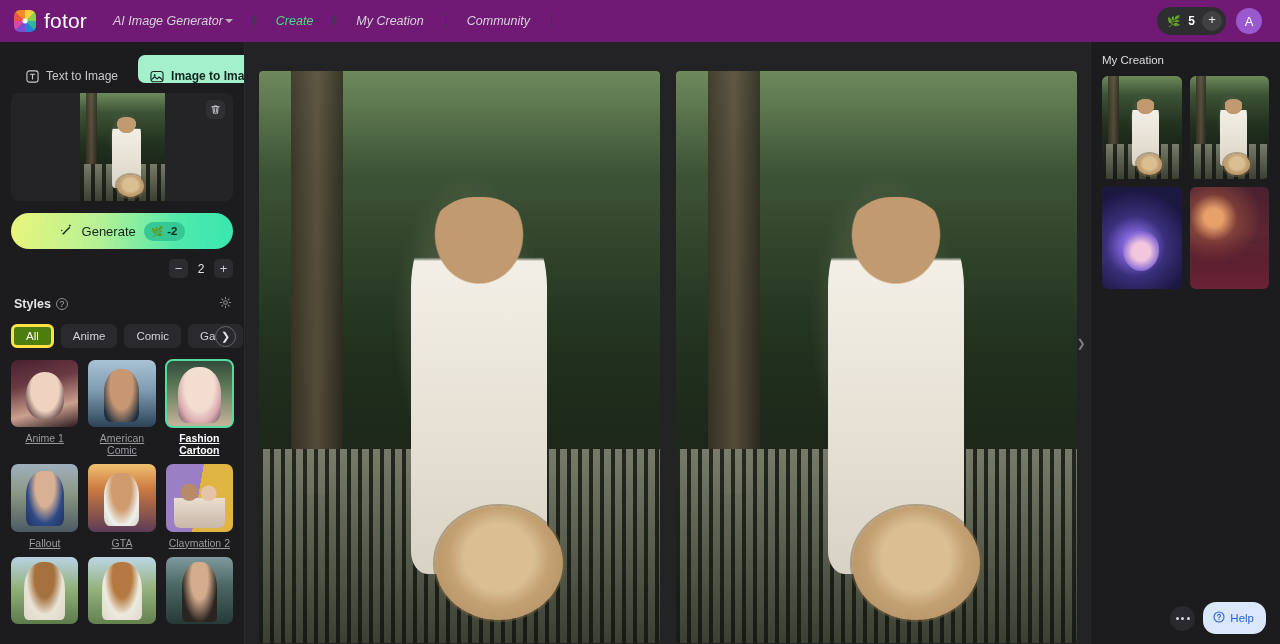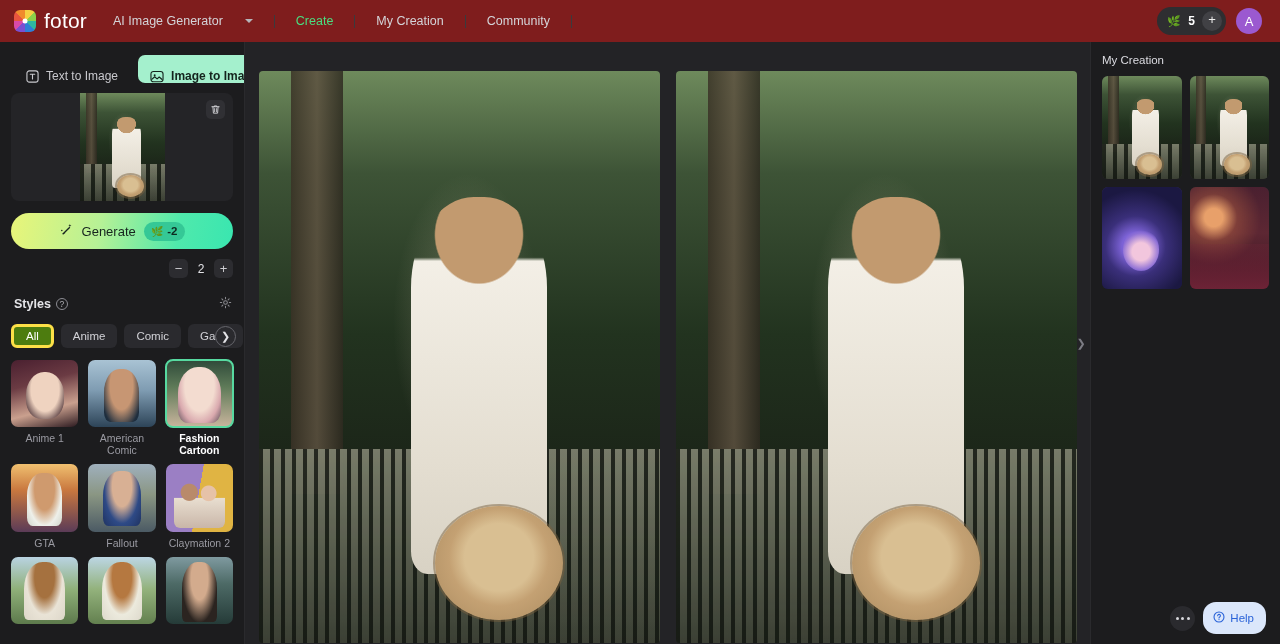--- a/index.html
+++ b/index.html
@@ -8,21 +8,21 @@
     background: #1c1c1e;
     font-family: "Liberation Sans", sans-serif;
     color: #e8e8ea;
     overflow: hidden;
   }
   .app { position: relative; width: 1280px; height: 644px; display: flex; flex-direction: column; }
 
   
   .topbar {
     height: 42px; min-height: 42px;
-    background: #7f1d1d;
+    background: #701a75;
     display: flex; align-items: center;
     padding: 0 14px 0 14px;
     position: relative;
     z-index: 20;
   }
   .logo-wrap { display: flex; align-items: center; gap: 8px; margin-right: 26px; }
   .logo-mark {
     width: 22px; height: 22px; border-radius: 6px;
     background:
       conic-gradient(from 0deg,
@@ -40,22 +40,22 @@
   .logo-mark::after {
     content: ""; position: absolute; left: 50%; top: 50%;
     width: 5px; height: 5px; border-radius: 50%;
     background: #fff; transform: translate(-50%, -50%);
   }
   .logo-text { font-size: 21px; letter-spacing: 0.2px; color: #fff; font-weight: 400; }
 
   .nav { display: flex; align-items: center; gap: 0; }
   .nav-item {
     font-size: 12.5px; color: #d4d4d8; padding: 0 21px;
-    display: flex; align-items: center; gap: 20px; height: 42px;
-    white-space: nowrap; cursor: pointer;
+    display: flex; align-items: center; gap: 0; height: 42px;
+    white-space: nowrap; cursor: pointer; font-style: italic;
   }
   .nav-item.first { padding-left: 0; }
   .nav-item.active { color: #4ade80; }
   .nav-sep { width: 1px; height: 13px; background: #3a3a3d; }
   .caret { width: 0; height: 0; border-left: 4px solid transparent; border-right: 4px solid transparent; border-top: 4.5px solid #b5b5ba; display:inline-block; margin-left: 2px; }
 
   .top-right { margin-left: auto; display: flex; align-items: center; gap: 10px; padding-right: 4px; }
   .credits {
     display: flex; align-items: center; gap: 7px;
     background: #2e2e31; border-radius: 16px; height: 28px;
@@ -164,21 +164,21 @@
     padding: 12px 11px 10px 11px; overflow: hidden;
   }
   .style-card { cursor: pointer; }
   .style-thumb {
     width: 100%; aspect-ratio: 1/1; border-radius: 7px; overflow: hidden;
     position: relative; background: #333;
   }
   .style-card.selected .style-thumb { outline: 2px solid #57d9a0; outline-offset: -1px; }
   .style-name {
     margin-top: 5px; text-align: center; font-size: 10.5px;
-    color: #9a9aa2; line-height: 1.15;
+    color: #9a9aa2; line-height: 1.15; text-decoration: underline;
   }
   .style-card.selected .style-name { color: #fff; font-weight: 700; }
 
   
   .canvas {
     flex: 1; background: #232326; position: relative;
     display: flex; align-items: flex-start; justify-content: center;
     gap: 16px; padding: 29px 0 29px 0;
     overflow: hidden;
   }
@@ -431,26 +431,26 @@
         </div>
         <div class="style-card">
           <div class="style-thumb st-amcomic"></div>
           <div class="style-name">American Comic</div>
         </div>
         <div class="style-card selected">
           <div class="style-thumb st-fashion"></div>
           <div class="style-name">Fashion Cartoon</div>
         </div>
         <div class="style-card">
+          <div class="style-thumb st-fallout"></div>
+          <div class="style-name">Fallout</div>
+        </div>
+        <div class="style-card">
           <div class="style-thumb st-gta"></div>
           <div class="style-name">GTA</div>
-        </div>
-        <div class="style-card">
-          <div class="style-thumb st-fallout"></div>
-          <div class="style-name">Fallout</div>
         </div>
         <div class="style-card">
           <div class="style-thumb st-clay"></div>
           <div class="style-name">Claymation 2</div>
         </div>
         <div class="style-card">
           <div class="style-thumb st-curly1"></div>
         </div>
         <div class="style-card">
           <div class="style-thumb st-curly2"></div>

